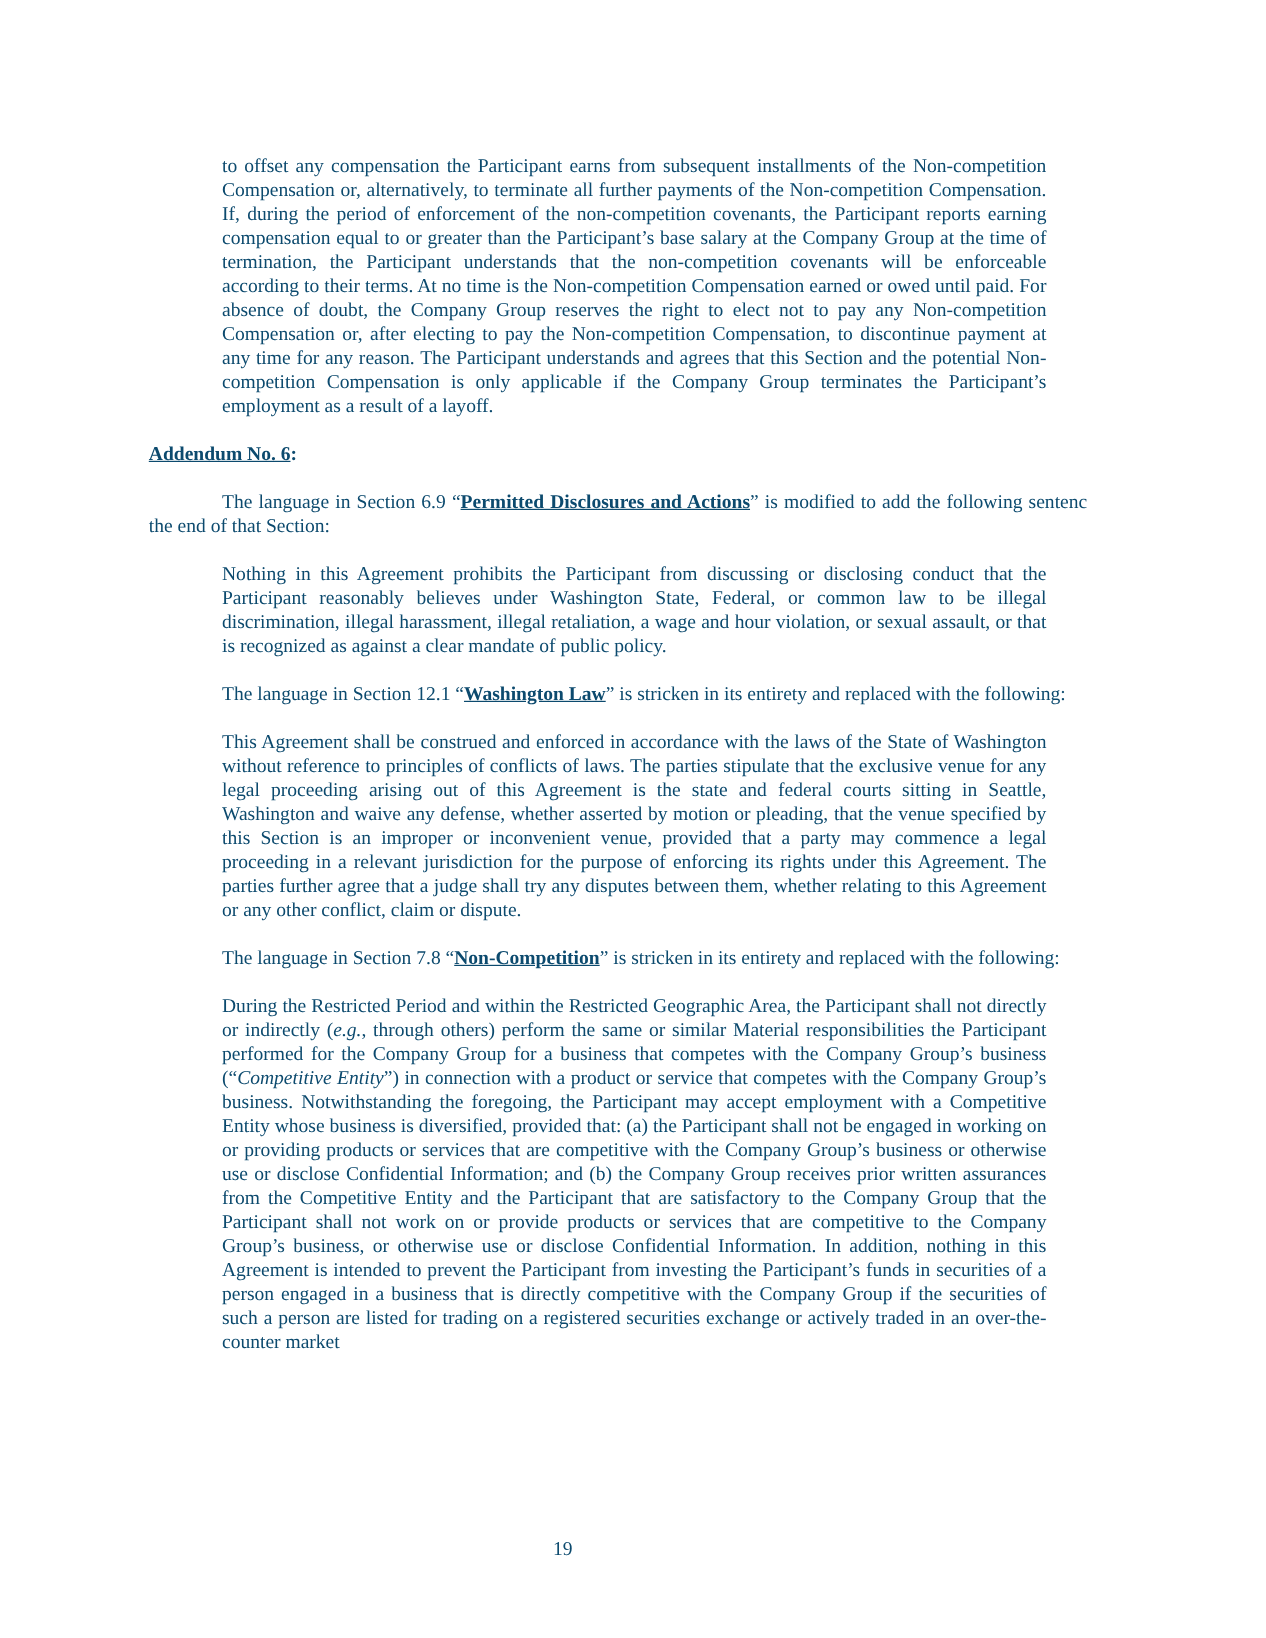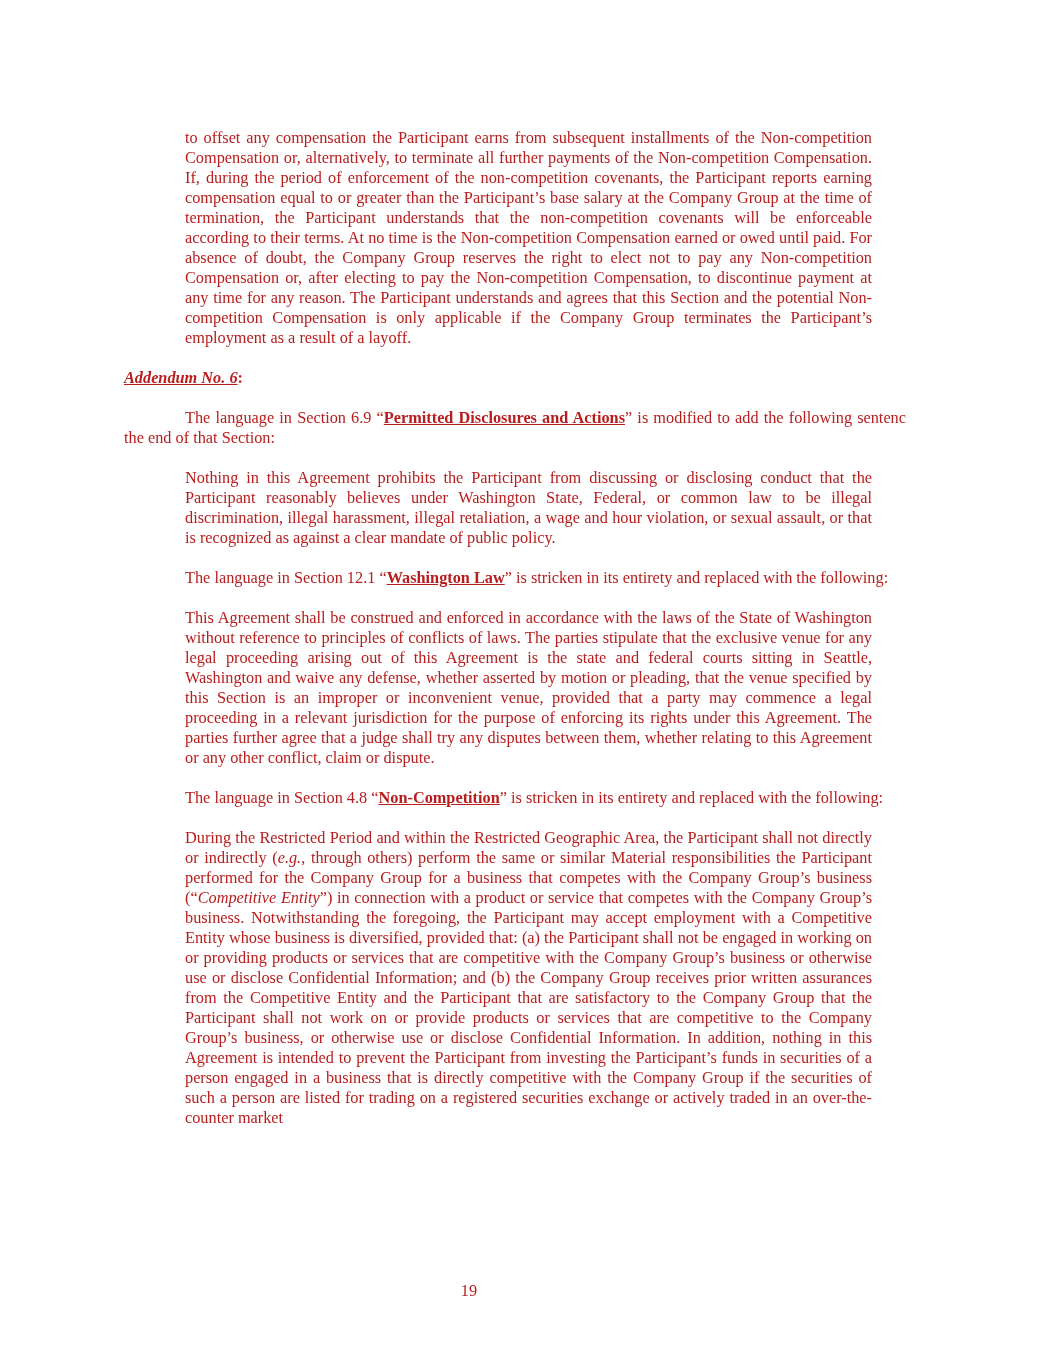--- a/index.html
+++ b/index.html
@@ -5,21 +5,21 @@
   html, body {
     margin: 0;
     padding: 0;
     background: #ffffff;
   }
   .page {
     position: relative;
     width: 906px;
     height: 1365px;
     background: #ffffff;
-    color: #b91c1c;
+    color: #0c4a6e;
     font-family: "Liberation Serif", "DejaVu Serif", serif;
     font-size: 16.3px;
     line-height: 20px;
     overflow: hidden;
   }
   .content {
     position: absolute;
     top: 128px;
     left: 124px;
     width: 807px;
@@ -36,21 +36,21 @@
   .heading {
     margin: 0 0 20px 0;
     font-weight: bold;
     text-align: left;
   }
   .center-heading {
     margin: 0 0 20px 0;
     font-weight: bold;
     text-align: center;
   }
-  .u { text-decoration: underline; font-style: italic; }
+  .u { text-decoration: underline; }
   .b { font-weight: bold; text-decoration: underline; }
   .i { font-style: italic; }
   .bi { font-weight: normal; font-style: italic; }
   .page-number {
     position: absolute;
     top: 1281px;
     left: 16px;
     width: 100%;
     text-align: center;
   }
@@ -69,20 +69,20 @@
 
     <p class="blockquote">Nothing in this Agreement prohibits the Participant from discussing or disclosing conduct that the Participant reasonably believes under Washington State, Federal, or common law to be illegal discrimination, illegal harassment, illegal retaliation, a wage and hour violation, or sexual assault, or that is recognized as against a clear mandate of public policy.</p>
 
 
     <p class="para"><span>The language in Section 12.1 “</span><span class="b">Washington Law</span><span>” is stricken in its entirety and replaced with the following:</span></p>
 
     <p class="blockquote">This Agreement shall be construed and enforced in accordance with the laws of the State of Washington without reference to principles of conflicts of laws. The parties stipulate that the exclusive venue for any legal proceeding arising out of this Agreement is the state and federal courts sitting in Seattle, Washington and waive any defense, whether asserted by motion or pleading, that the venue specified by this Section is an improper or inconvenient venue, provided that a party may commence a legal proceeding in a relevant jurisdiction for the purpose of enforcing its rights under this Agreement. The parties further agree that a judge shall try any disputes between them, whether relating to this Agreement or any other conflict, claim or dispute.</p>
 
 
 
-    <p class="para"><span>The language in Section 4.8 “</span><span class="b">Non-Competition</span><span>” is stricken in its entirety and replaced with the following:</span></p>
+    <p class="para"><span>The language in Section 7.8 “</span><span class="b">Non-Competition</span><span>” is stricken in its entirety and replaced with the following:</span></p>
 
     <p class="blockquote"><span>During the Restricted Period and within the Restricted Geographic Area, the Participant shall not directly or indirectly (</span><span class="i">e.g.</span><span>, through others) perform the same or similar Material responsibilities the Participant performed for the Company Group for a business that competes with the Company Group’s business (“</span><span class="bi">Competitive Entity</span><span>”) in connection with a product or service that competes with the Company Group’s business. Notwithstanding the foregoing, the Participant may accept employment with a Competitive Entity whose business is diversified, provided that: (a) the Participant shall not be engaged in working on or providing products or services that are competitive with the Company Group’s business or otherwise use or disclose Confidential Information; and (b) the Company Group receives prior written assurances from the Competitive Entity and the Participant that are satisfactory to the Company Group that the Participant shall not work on or provide products or services that are competitive to the Company Group’s business, or otherwise use or disclose Confidential Information. In addition, nothing in this Agreement is intended to prevent the Participant from investing the Participant’s funds in securities of a person engaged in a business that is directly competitive with the Company Group if the securities of such a person are listed for trading on a registered securities exchange or actively traded in an over-the-counter market</span></p>
 
   </div>
 
   <div class="page-number">19</div>
 </div>
 
 </body></html>

